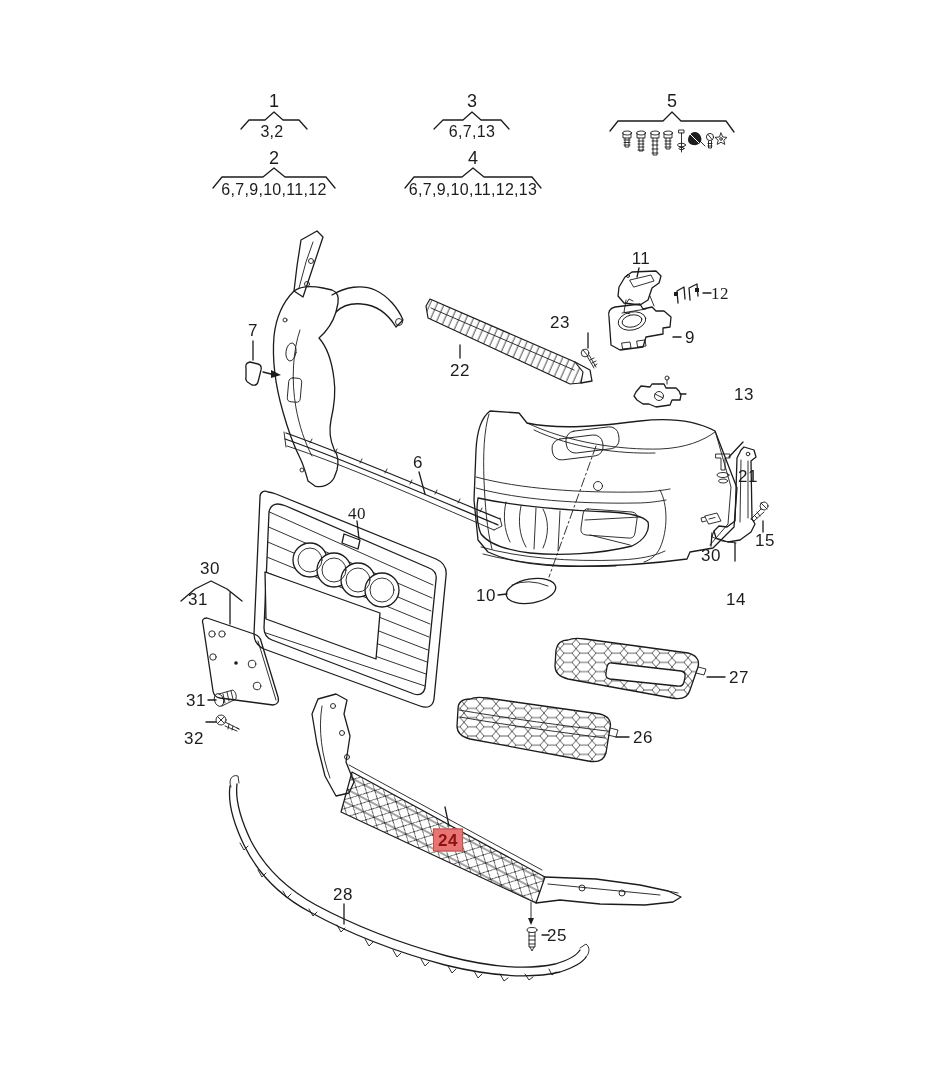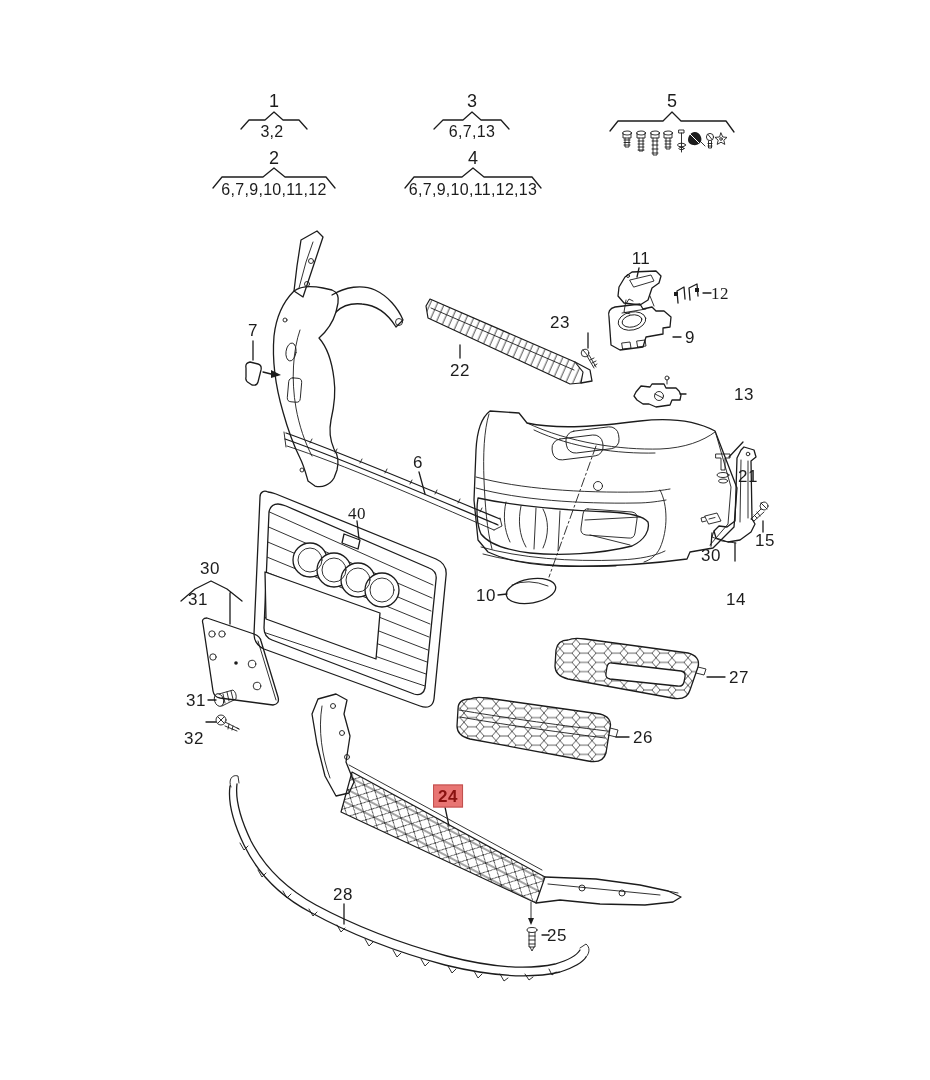--- a/index.html
+++ b/index.html
@@ -20,21 +20,21 @@
   .bf{fill:var(--ink);stroke:none;}
   .mesh{fill:url(#hc);stroke:var(--ink);stroke-width:1.3;stroke-linejoin:round;}
   .lat{fill:url(#lat);stroke:var(--ink);stroke-width:1.2;stroke-linejoin:round;}
   .tick{fill:url(#tick24);stroke:var(--ink);stroke-width:1.2;stroke-linejoin:round;}
   .callout{
     position:absolute;transform:translate(-50%,-50%);
     font-size:17px;line-height:1;color:var(--ink);white-space:nowrap;letter-spacing:.5px;
   }
   .callout.hl{
     background:var(--hl-bg);color:var(--hl-fg);
-    padding:2px 4px;border:1px solid #c0504e;font-weight:bold;
+    padding:2px 4px;border:1px solid #c0504e;font-weight:bold;margin-top:44px;
   }
   .refnum{
     position:absolute;transform:translate(-50%,-50%);
     font-size:18px;line-height:1;color:var(--ink);
   }
   .refparts{
     position:absolute;transform:translate(-50%,-50%);
     font-size:16px;line-height:1;color:var(--ink);letter-spacing:.3px;white-space:nowrap;
   }
 </style>

